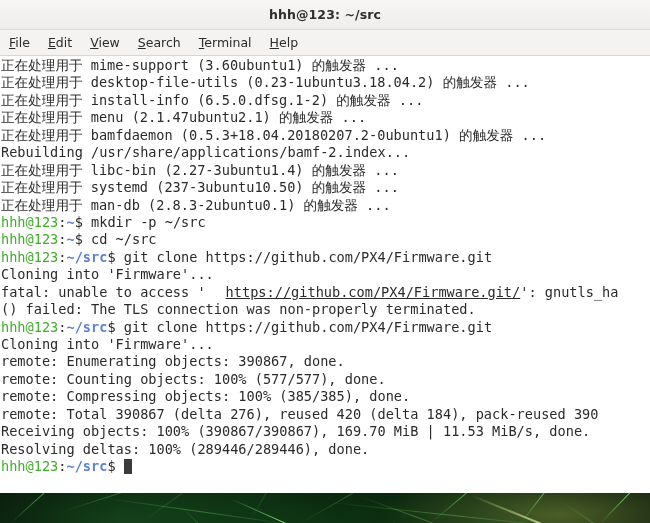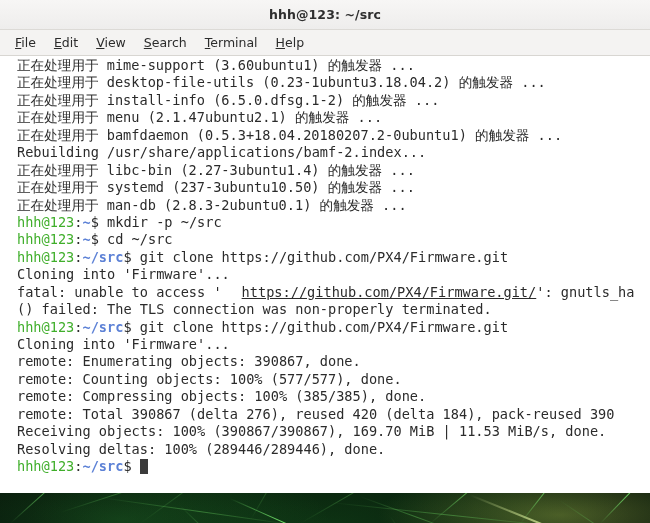--- a/index.html
+++ b/index.html
@@ -65,21 +65,20 @@
     font-weight: bold;
     color: #2e2e2e;
     letter-spacing: 0.1px;
   }
   #menubar {
     height: 25px;
     background: #f4f3f2;
     border-bottom: 1px solid #d8d6d2;
     display: flex;
     align-items: center;
-    padding-left: 6px;
     flex: none;
   }
   .menu-item {
     font-family: "DejaVu Sans", sans-serif;
     font-size: 12.5px;
     color: #2b2b2b;
     padding: 2px 9px;
     cursor: default;
     white-space: nowrap;
   }
@@ -94,21 +93,20 @@
     font-family: "DejaVu Sans Mono", monospace;
     font-size: 13.6px;
     line-height: 17.45px;
     color: #2b2b2b;
     white-space: pre;
   }
   .line {
     white-space: pre;
     height: 17.45px;
     overflow: hidden;
-    margin-left: 16px;
   }
   .g  { color: #3fae2a; font-weight: normal; }   
   .b  { color: #5c81d6; font-weight: bold; }   
   .w  { color: #2b2b2b; }                      
   .ul { text-decoration: underline; padding-left: 20px; }
   .cursor {
     display: inline-block;
     width: 8.18px;
     height: 15px;
     background: #3b3b3b;

